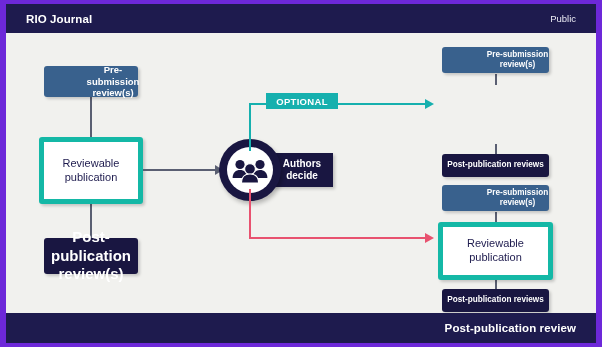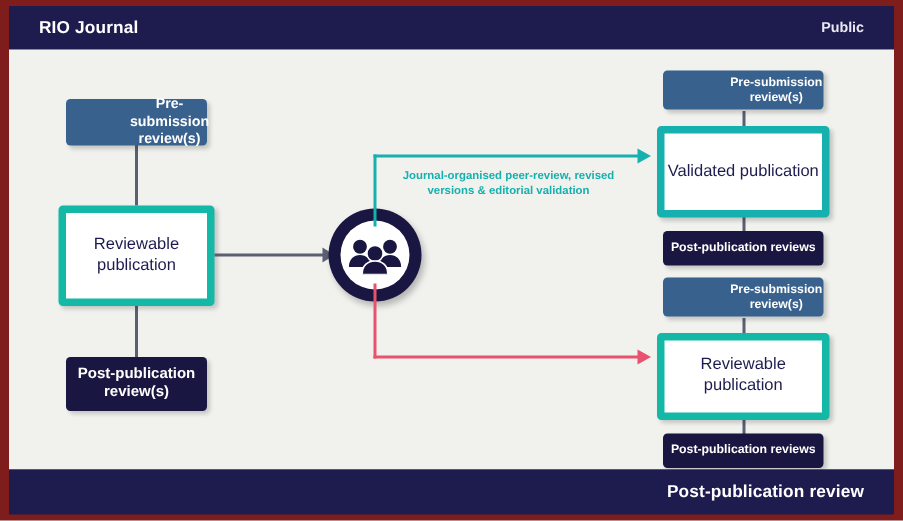--- a/index.html
+++ b/index.html
@@ -11,21 +11,21 @@
     width: 602px;
     height: 347px;
     overflow: hidden;
     font-family: "Liberation Sans", sans-serif;
   }
 
   #app {
     position: relative;
     width: 602px;
     height: 347px;
-    background: #7f1d1d;
+    background: #6d28d9;
     box-sizing: border-box;
   }
 
   
   .bar {
     position: absolute;
     left: 6px;
     width: 590px;
     background: #1e1b4e;
     color: #ffffff;
@@ -44,21 +44,21 @@
     height: 30px;
     justify-content: flex-end;
   }
   .bar-title {
     font-size: 11.5px;
     font-weight: bold;
     letter-spacing: .1px;
   }
   .bar-right {
     font-size: 9.5px;
-    font-weight: bold;
+    font-weight: normal;
     color: #e9e9f2;
   }
 
   
   #canvas {
     position: absolute;
     left: 6px;
     top: 33px;
     width: 590px;
     height: 280px;
@@ -81,21 +81,21 @@
   .node-blue {
     background: #39618d;
     color: #ffffff;
     font-size: 9.5px;
     font-weight: bold;
     padding-left: 44px;
   }
   .node-dark {
     background: #191641;
     color: #ffffff;
-    font-size: 10px;
+    font-size: 15px;
     font-weight: bold;
   }
   .node-outline {
     background: #ffffff;
     color: #1e1b4e;
     font-size: 11px;
     font-weight: normal;
   }
   .ol-pink  { border: 5px solid #14b8a6; }
   .ol-teal  { border: 5px solid #16b0ae; }
@@ -207,20 +207,23 @@
       <span>Reviewable publication</span>
     </div>
 
     <div class="node node-dark" style="left:38px; top:205px; width:94px; height:36px;">
       <span>Post-publication review(s)</span>
     </div>
 
     <div class="hline" style="left:137px; top:136px; width:74px;"></div>
     <div class="arrow-head ah-gray" style="left:209px; top:132px;"></div>
 
+    <div id="authors-label" style="left:265px; top:120px; width:62px; height:34px;">
+      <span>Authors decide</span>
+    </div>
 
     <div id="authors-circle" style="left:213px; top:106px; width:62px; height:62px;">
       <div class="inner">
         <svg width="36" height="26" viewBox="0 0 36 26">
 
           <circle cx="8" cy="7.5" r="4.6" fill="#191641"></circle>
           <path d="M0.6 21 C0.6 15.6 4 13 8 13 C12 13 15.4 15.6 15.4 21 Z" fill="#191641"></path>
 
           <circle cx="28" cy="7.5" r="4.6" fill="#191641"></circle>
           <path d="M20.6 21 C20.6 15.6 24 13 28 13 C32 13 35.4 15.6 35.4 21 Z" fill="#191641"></path>
@@ -228,38 +231,37 @@
           <circle cx="18" cy="12" r="5.4" fill="#191641" stroke="#ffffff" stroke-width="1.1"></circle>
           <path d="M9.4 26 C9.4 19.6 13.4 17 18 17 C22.6 17 26.6 19.6 26.6 26 Z" fill="#191641" stroke="#ffffff" stroke-width="1.1"></path>
         </svg>
       </div>
     </div>
 
     <div class="teal-line" style="left:243px; top:70px; width:2px; height:48px;"></div>
     <div class="teal-line" style="left:243px; top:70px; width:180px; height:2px;"></div>
     <div class="arrow-head ah-teal" style="left:419px; top:66px;"></div>
 
-
-    <div class="branch-note" style="left:258px; top:79px; width:150px;">Journal-organised peer-review, revised versions &amp; editorial validation</div>
+    <div class="tag tag-teal" style="left:260px; top:60px; width:72px; height:16px;">
+      <span>OPTIONAL</span>
+    </div>
+
 
     <div class="pink-line" style="left:243px; top:156px; width:2px; height:50px;"></div>
     <div class="pink-line" style="left:243px; top:204px; width:180px; height:2px;"></div>
     <div class="arrow-head ah-pink" style="left:419px; top:200px;"></div>
 
 
     <div class="vline" style="left:489px; top:41px; height:11px;"></div>
     <div class="vline" style="left:489px; top:111px; height:11px;"></div>
 
     <div class="node node-blue node-small" style="left:436px; top:14px; width:107px; height:26px;">
       <span>Pre-submission review(s)</span>
     </div>
 
-    <div class="node node-outline ol-teal" style="left:432px; top:51px; width:115px; height:61px;">
-      <span>Validated publication</span>
-    </div>
 
     <div class="node node-dark node-small" style="left:436px; top:121px; width:107px; height:23px;">
       <span>Post-publication reviews</span>
     </div>
 
     <div class="vline" style="left:489px; top:179px; height:11px;"></div>
     <div class="vline" style="left:489px; top:246px; height:11px;"></div>
 
     <div class="node node-blue node-small" style="left:436px; top:152px; width:107px; height:26px;">
       <span>Pre-submission review(s)</span>

